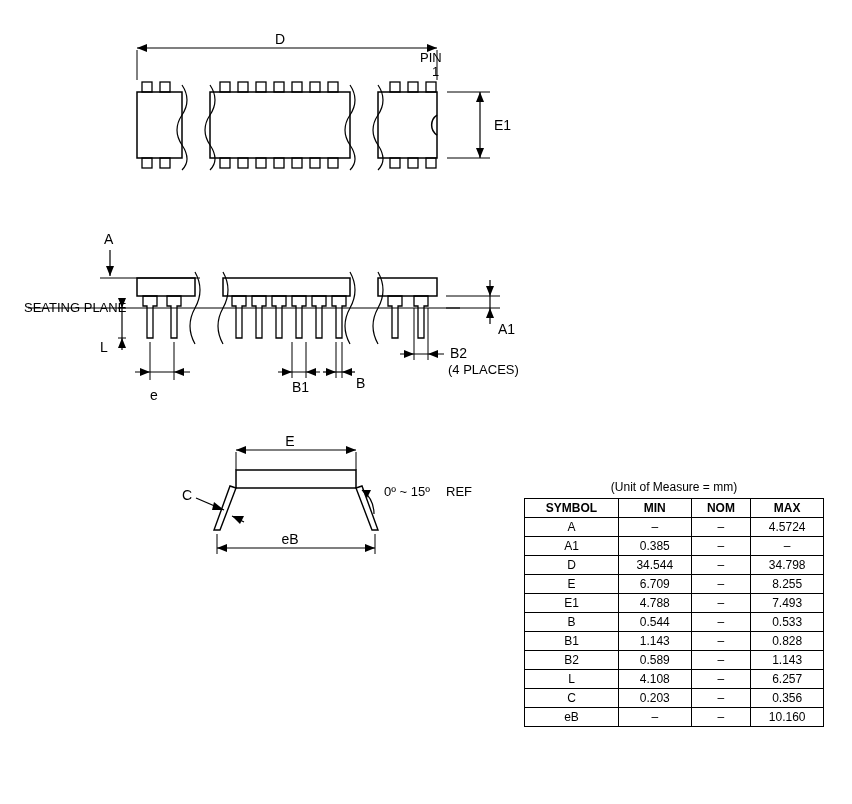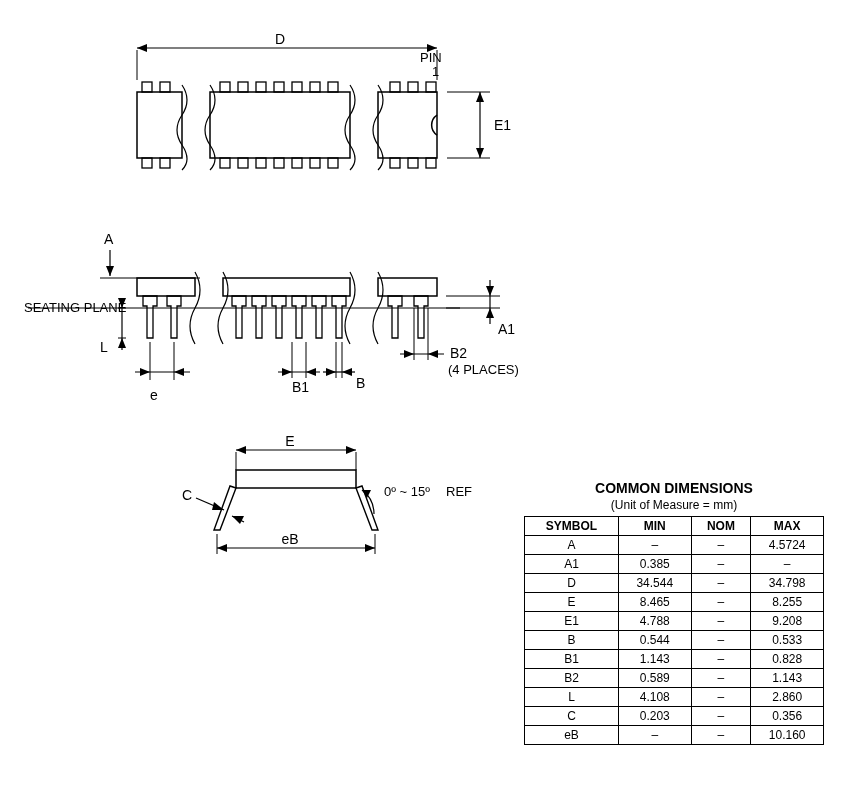--- a/index.html
+++ b/index.html
@@ -229,21 +229,20 @@
     <line x1="217" y1="534" x2="217" y2="554" stroke="#000" stroke-width="1"></line>
     <line x1="375" y1="534" x2="375" y2="554" stroke="#000" stroke-width="1"></line>
     <line x1="217" y1="548" x2="375" y2="548" stroke="#000" stroke-width="1.2"></line>
     <polygon points="217,548 227,544 227,552" fill="#000"></polygon>
     <polygon points="375,548 365,544 365,552" fill="#000"></polygon>
     <text class="label" x="290" y="544" text-anchor="middle">eB</text>
   </g>
 </svg>
 
 <div class="tbl-wrap">
-  <div class="tbl-title">COMMON DIMENSIONS</div>
   <div class="tbl-sub">(Unit of Measure = mm)</div>
   <table>
     <thead>
       <tr>
         <th>SYMBOL</th>
         <th>MIN</th>
         <th>NOM</th>
         <th>MAX</th>
       </tr>
     </thead>
@@ -261,29 +260,29 @@
           <td>–</td>
         </tr>
         <tr>
           <td>D</td>
           <td>34.544</td>
           <td>–</td>
           <td>34.798</td>
         </tr>
         <tr>
           <td>E</td>
-          <td>8.465</td>
+          <td>6.709</td>
           <td>–</td>
           <td>8.255</td>
         </tr>
         <tr>
           <td>E1</td>
           <td>4.788</td>
           <td>–</td>
-          <td>9.208</td>
+          <td>7.493</td>
         </tr>
         <tr>
           <td>B</td>
           <td>0.544</td>
           <td>–</td>
           <td>0.533</td>
         </tr>
         <tr>
           <td>B1</td>
           <td>1.143</td>
@@ -293,21 +292,21 @@
         <tr>
           <td>B2</td>
           <td>0.589</td>
           <td>–</td>
           <td>1.143</td>
         </tr>
         <tr>
           <td>L</td>
           <td>4.108</td>
           <td>–</td>
-          <td>2.860</td>
+          <td>6.257</td>
         </tr>
         <tr>
           <td>C</td>
           <td>0.203</td>
           <td>–</td>
           <td>0.356</td>
         </tr>
         <tr>
           <td>eB</td>
           <td>–</td>

